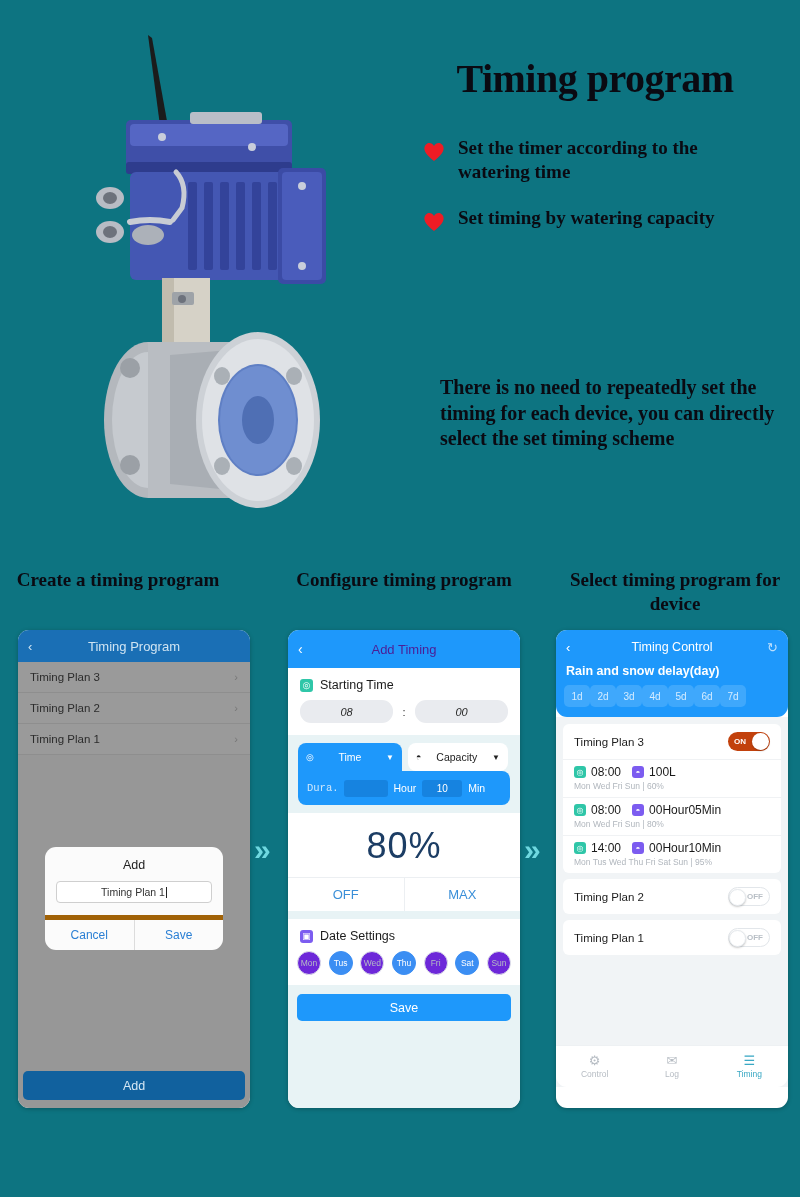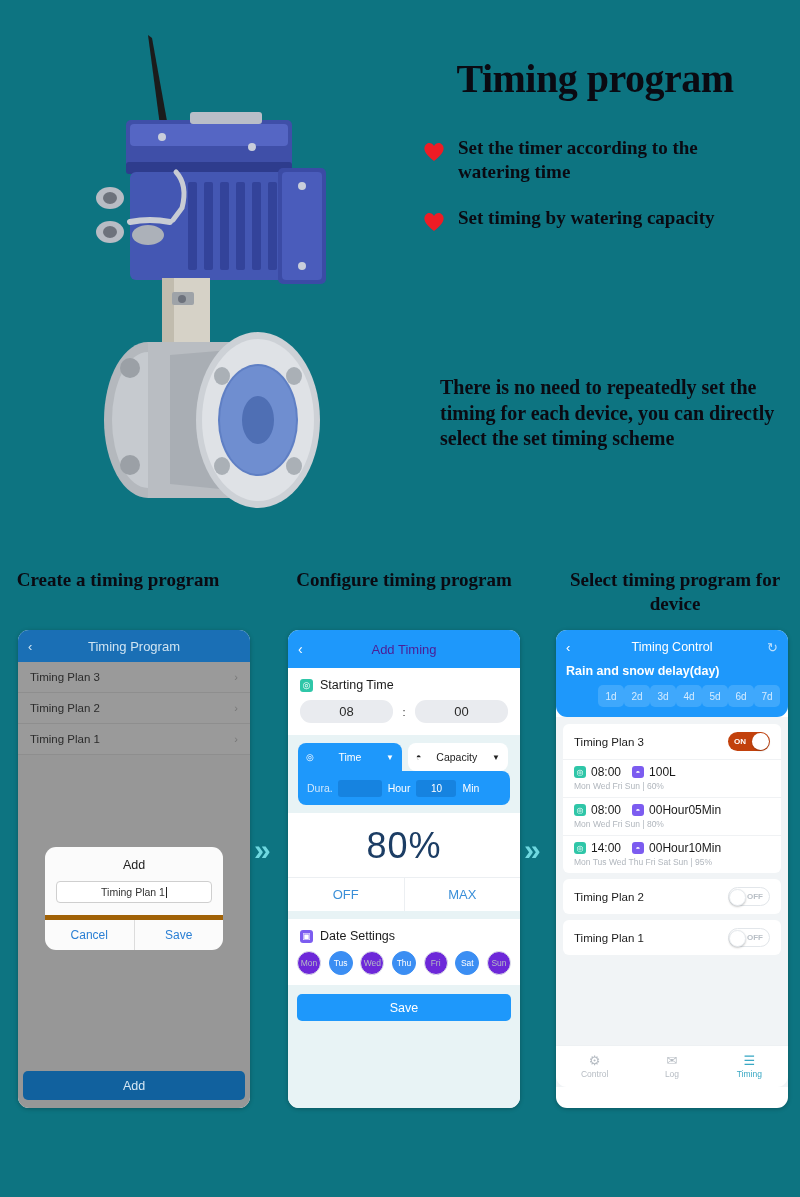--- a/index.html
+++ b/index.html
@@ -136,40 +136,40 @@
     font-size: 9px; color: #fff; flex: 0 0 13px;
   }
   .mi-time { background: #2fc6a8; }
   .mi-date { background: #7c5cf0; }
   .sect-label span.t { font-size: 12.5px; color: #1b1b1b; }
 
   .time-boxes { display: flex; align-items: center; padding: 0 12px 12px; }
   .tbox {
     flex: 1; background: #e9ebef; border-radius: 11px; height: 23px;
     display: flex; align-items: center; justify-content: center;
-    font-size: 13px; color: #2a2a2a;
+    font-size: 11px; color: #2a2a2a; font-style: italic;
   }
   .tcolon { width: 22px; text-align: center; font-size: 11px; color: #2a2a2a; }
 
   .mode-wrap { padding: 8px 10px 0; }
   .mode-tabs { display: flex; }
   .tab {
     height: 28px; border-radius: 8px 8px 0 0; display: flex; align-items: center;
     padding: 0 8px; font-size: 10.5px;
   }
   .tab.active { background: #1e98fb; color: #fff; width: 104px; justify-content: space-between; }
   .tab.inactive { background: #fff; color: #222; width: 100px; margin-left: 6px; justify-content: space-between; border-radius: 8px; }
   .tab .ico { font-size: 9px; }
   .tab .lbl { flex: 1; text-align: center; }
   .tab .cv { font-size: 8px; }
   .dura-bar {
     background: #1e98fb; border-radius: 0 8px 8px 8px; height: 34px;
     display: flex; align-items: center; padding: 0 9px; color: #fff; font-size: 10.5px;
   }
-  .dura-bar .lab { color: #cfe7fb; margin-right: 5px; }
+  .dura-bar .lab { color: #cfe7fb; margin-right: 5px; font-family: Liberation Mono, monospace; }
   .field-blank { width: 44px; height: 17px; background: #1683e0; border-radius: 3px; margin-right: 6px; }
   .field-val {
     width: 40px; height: 17px; background: #1683e0; border-radius: 3px; margin: 0 6px;
     display: flex; align-items: center; justify-content: center; font-size: 10px; color: #fff;
   }
 
   .pct-card { background:#fff; margin-top: 8px; }
   .pct { text-align: center; font-size: 36px; color: #1c3d64; padding: 12px 0 10px; font-weight: 400; letter-spacing: 1px; }
   .pct-btns { display: flex; border-top: 1px solid #eceff2; }
   .pct-btns div { flex: 1; text-align: center; padding: 9px 0; font-size: 13px; color: #3a8fd8; }
@@ -191,21 +191,21 @@
 
   
   .p3-head {
     background: #1e98fb; padding: 0 0 10px; border-radius: 0 0 11px 11px;
   }
   .p3-bar { height: 34px; display: flex; align-items: center; padding: 0 10px; position: relative; }
   .p3-bar .bk { color: #fff; font-size: 13px; }
   .p3-bar .ttl { position: absolute; left: 0; right: 0; text-align: center; color: #fff; font-size: 12.5px; font-weight: 500; }
   .p3-bar .rf { position: absolute; right: 10px; color: #bcdffd; font-size: 13px; }
   .p3-sub { color: #fff; font-size: 12.5px; font-weight: bold; padding: 0 10px 7px; }
-  .delay-row { display: flex; justify-content: flex-end; padding: 0 8px; }
+  .delay-row { display: flex; justify-content: flex-start; padding: 0 8px; }
   .dbtn {
     width: 26px; height: 22px; border-radius: 5px; background: #3fa8fc;
     display: flex; align-items: center; justify-content: center;
     font-size: 10px; color: #d5ecff;
   }
 
   .p3-body { background: #f1f4f6; height: 370px; padding-top: 7px; position: relative; }
   .plan-card { background: #fff; margin: 0 7px 6px; border-radius: 6px; }
   .plan-head { display: flex; align-items: center; justify-content: space-between; padding: 8px 11px; }
   .plan-head .nm { font-size: 11.5px; color: #1c1c1c; }

